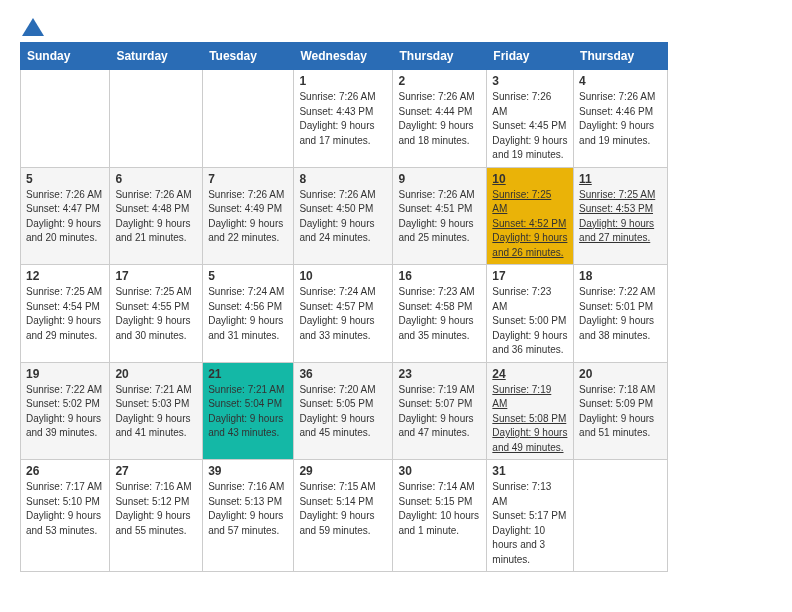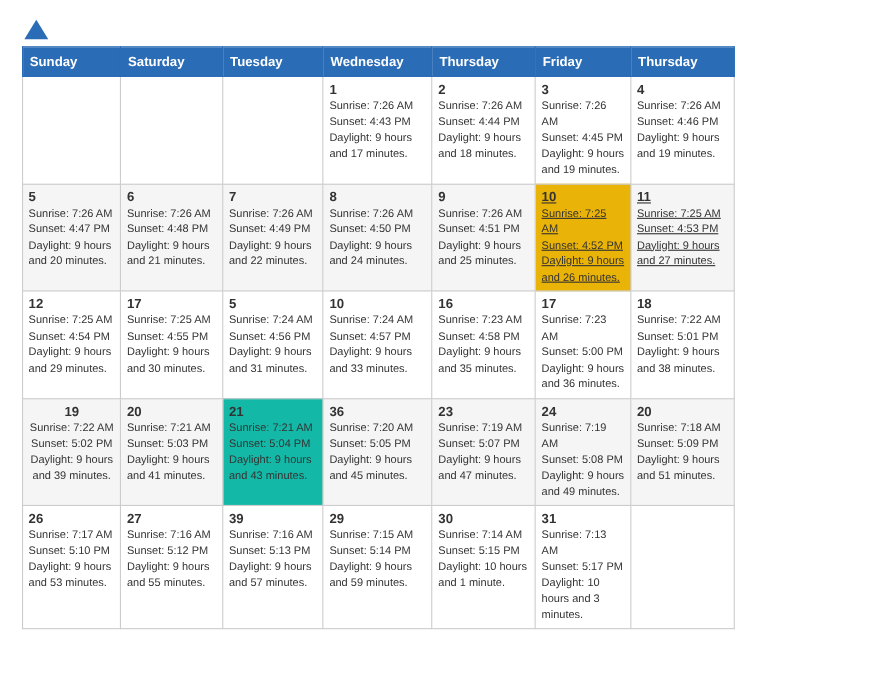--- a/index.html
+++ b/index.html
@@ -195,41 +195,41 @@
           <td>
             <span class="day-num">17</span>
             <div class="day-info">Sunrise: 7:23 AM<br>Sunset: 5:00 PM<br>Daylight: 9 hours and 36 minutes.</div>
           </td>
           <td>
             <span class="day-num">18</span>
             <div class="day-info">Sunrise: 7:22 AM<br>Sunset: 5:01 PM<br>Daylight: 9 hours and 38 minutes.</div>
           </td>
         </tr>
         <tr>
-          <td style="background: rgb(245, 245, 245); text-align: center;">
+          <td style="background: rgb(245, 245, 245);">
             <span class="day-num">19</span>
             <div class="day-info">Sunrise: 7:22 AM<br>Sunset: 5:02 PM<br>Daylight: 9 hours and 39 minutes.</div>
           </td>
           <td style="background: rgb(245, 245, 245);">
             <span class="day-num">20</span>
             <div class="day-info">Sunrise: 7:21 AM<br>Sunset: 5:03 PM<br>Daylight: 9 hours and 41 minutes.</div>
           </td>
           <td style="background: #14b8a6;">
             <span class="day-num">21</span>
             <div class="day-info">Sunrise: 7:21 AM<br>Sunset: 5:04 PM<br>Daylight: 9 hours and 43 minutes.</div>
           </td>
           <td style="background: rgb(245, 245, 245);">
             <span class="day-num">36</span>
             <div class="day-info">Sunrise: 7:20 AM<br>Sunset: 5:05 PM<br>Daylight: 9 hours and 45 minutes.</div>
           </td>
           <td style="background: rgb(245, 245, 245);">
             <span class="day-num">23</span>
             <div class="day-info">Sunrise: 7:19 AM<br>Sunset: 5:07 PM<br>Daylight: 9 hours and 47 minutes.</div>
           </td>
-          <td style="background: rgb(245, 245, 245);">
+          <td style="background: rgb(245, 245, 245); text-decoration: underline;">
             <span class="day-num">24</span>
             <div class="day-info">Sunrise: 7:19 AM<br>Sunset: 5:08 PM<br>Daylight: 9 hours and 49 minutes.</div>
           </td>
           <td style="background: rgb(245, 245, 245);">
             <span class="day-num">20</span>
             <div class="day-info">Sunrise: 7:18 AM<br>Sunset: 5:09 PM<br>Daylight: 9 hours and 51 minutes.</div>
           </td>
         </tr>
         <tr>
           <td>

